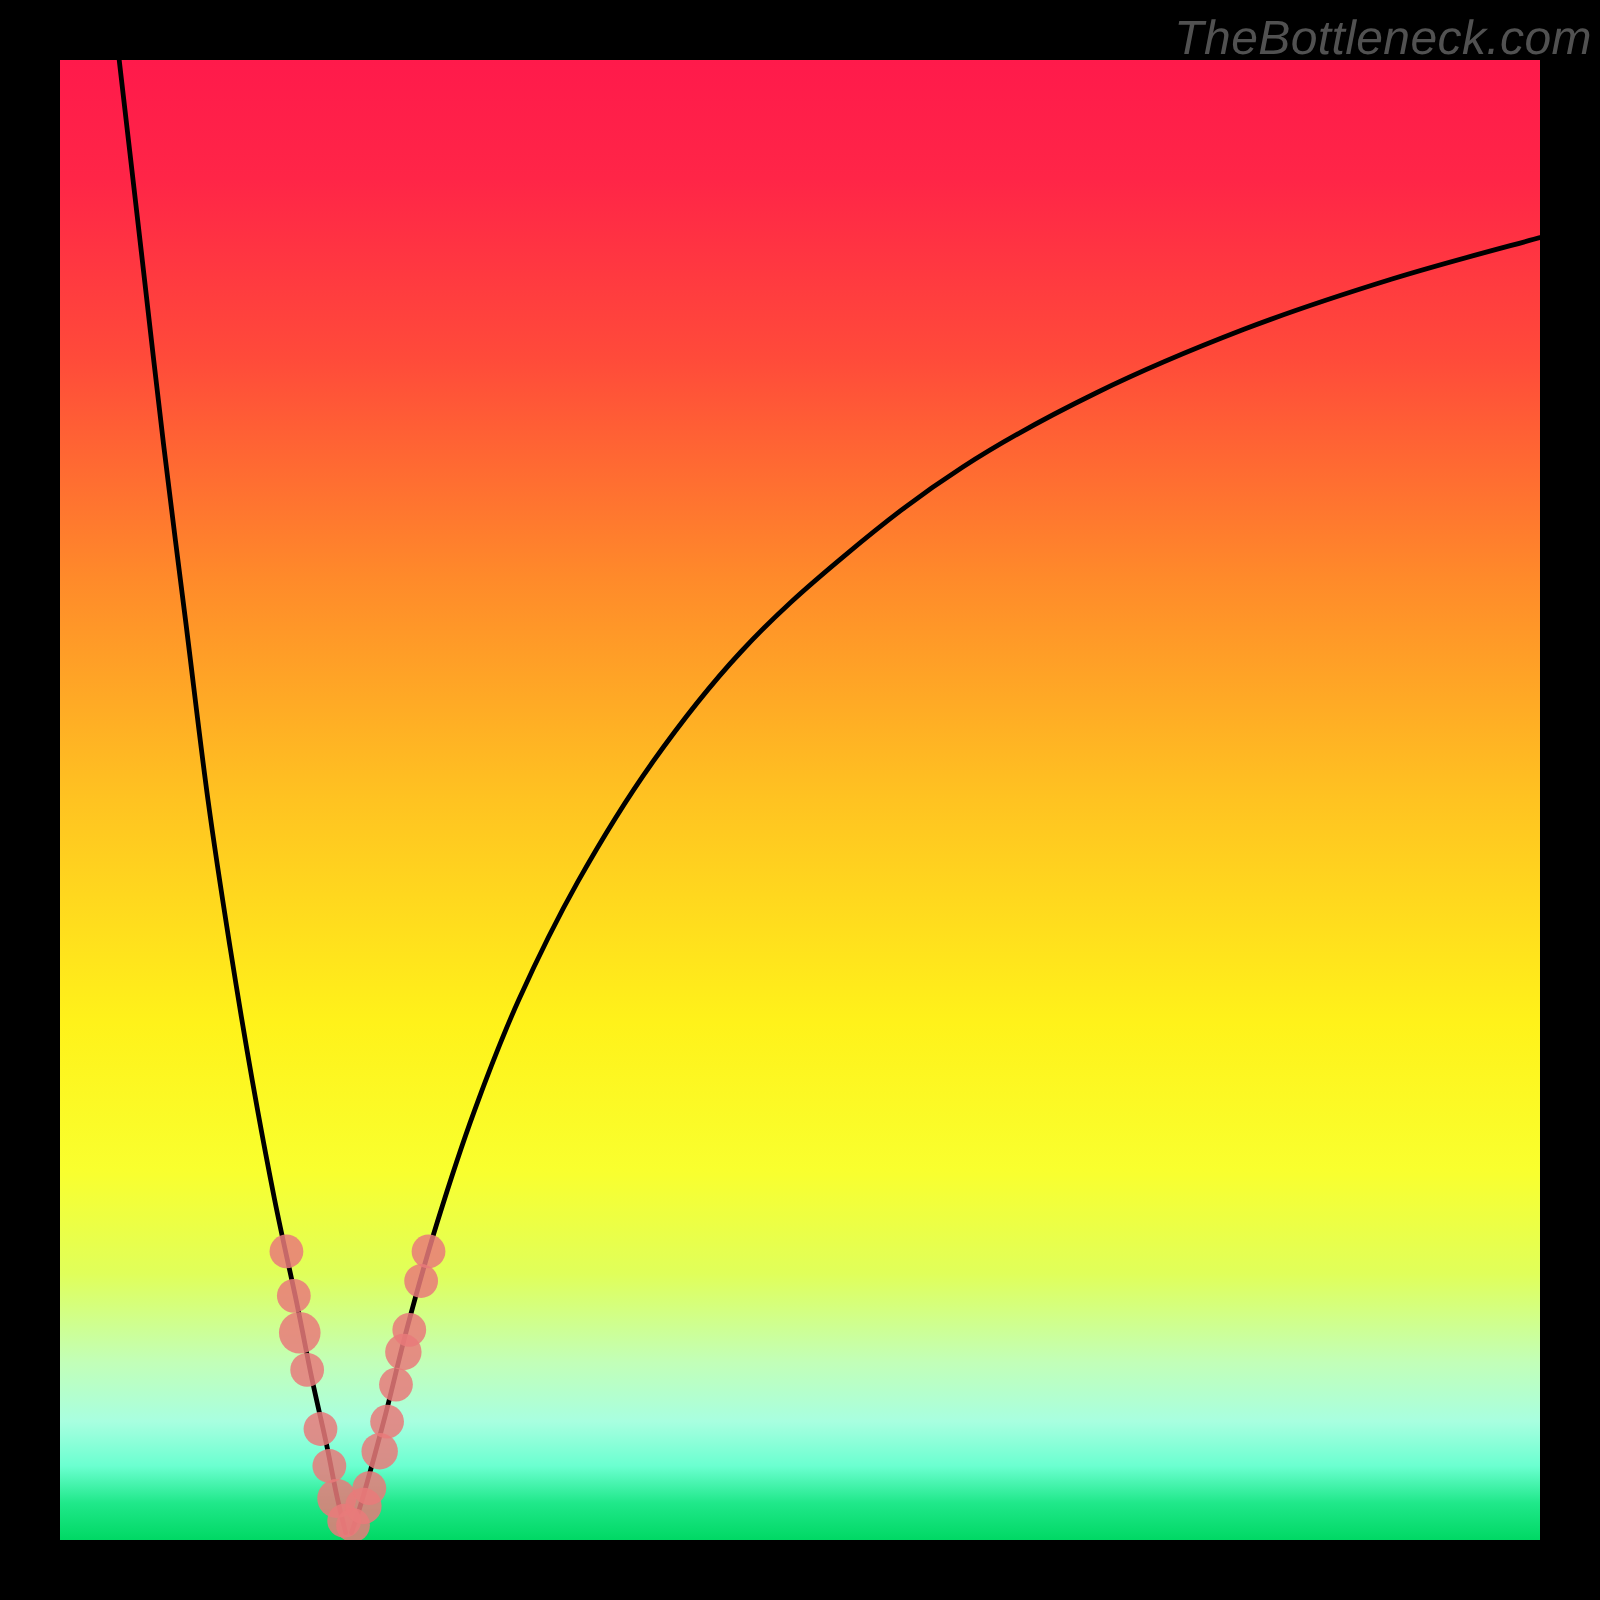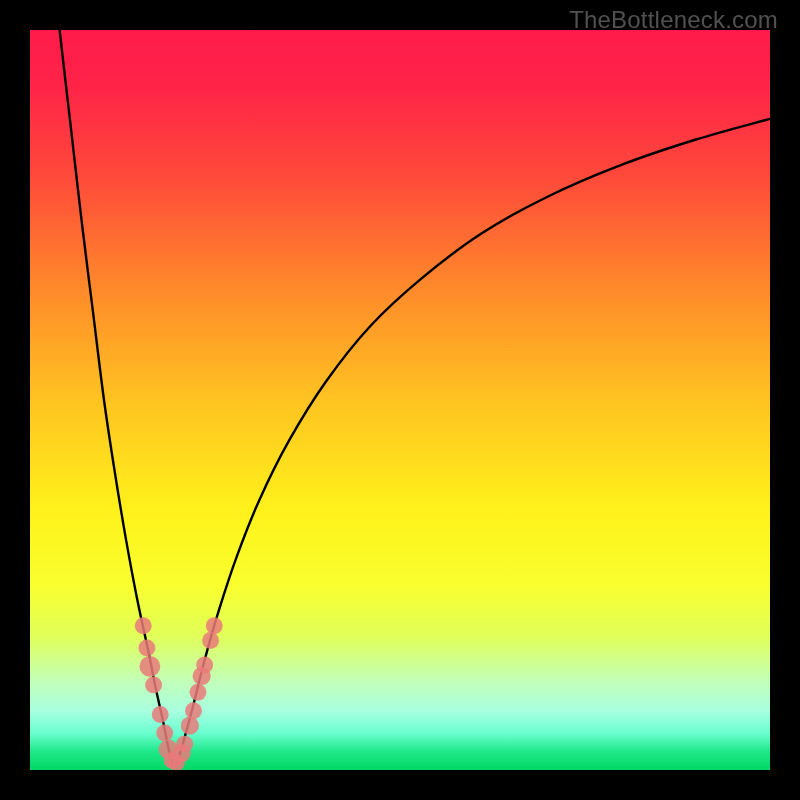--- a/index.html
+++ b/index.html
@@ -13,27 +13,28 @@
   }
   .frame {
     position: relative;
     width: 800px;
     height: 800px;
     background: #000;
   }
   .watermark {
     position: absolute;
     top: 6px;
-    right: 22px;
+    right: 4px;
     color: #515151;
     font-size: 24px;
     font-weight: 500;
     letter-spacing: 0.2px;
     z-index: 10;
     user-select: none;
+    font-style: italic;
   }
   .plot-area {
     position: absolute;
     left: 30px;
     top: 30px;
     width: 740px;
     height: 740px;
   }
   svg {
     display: block;

